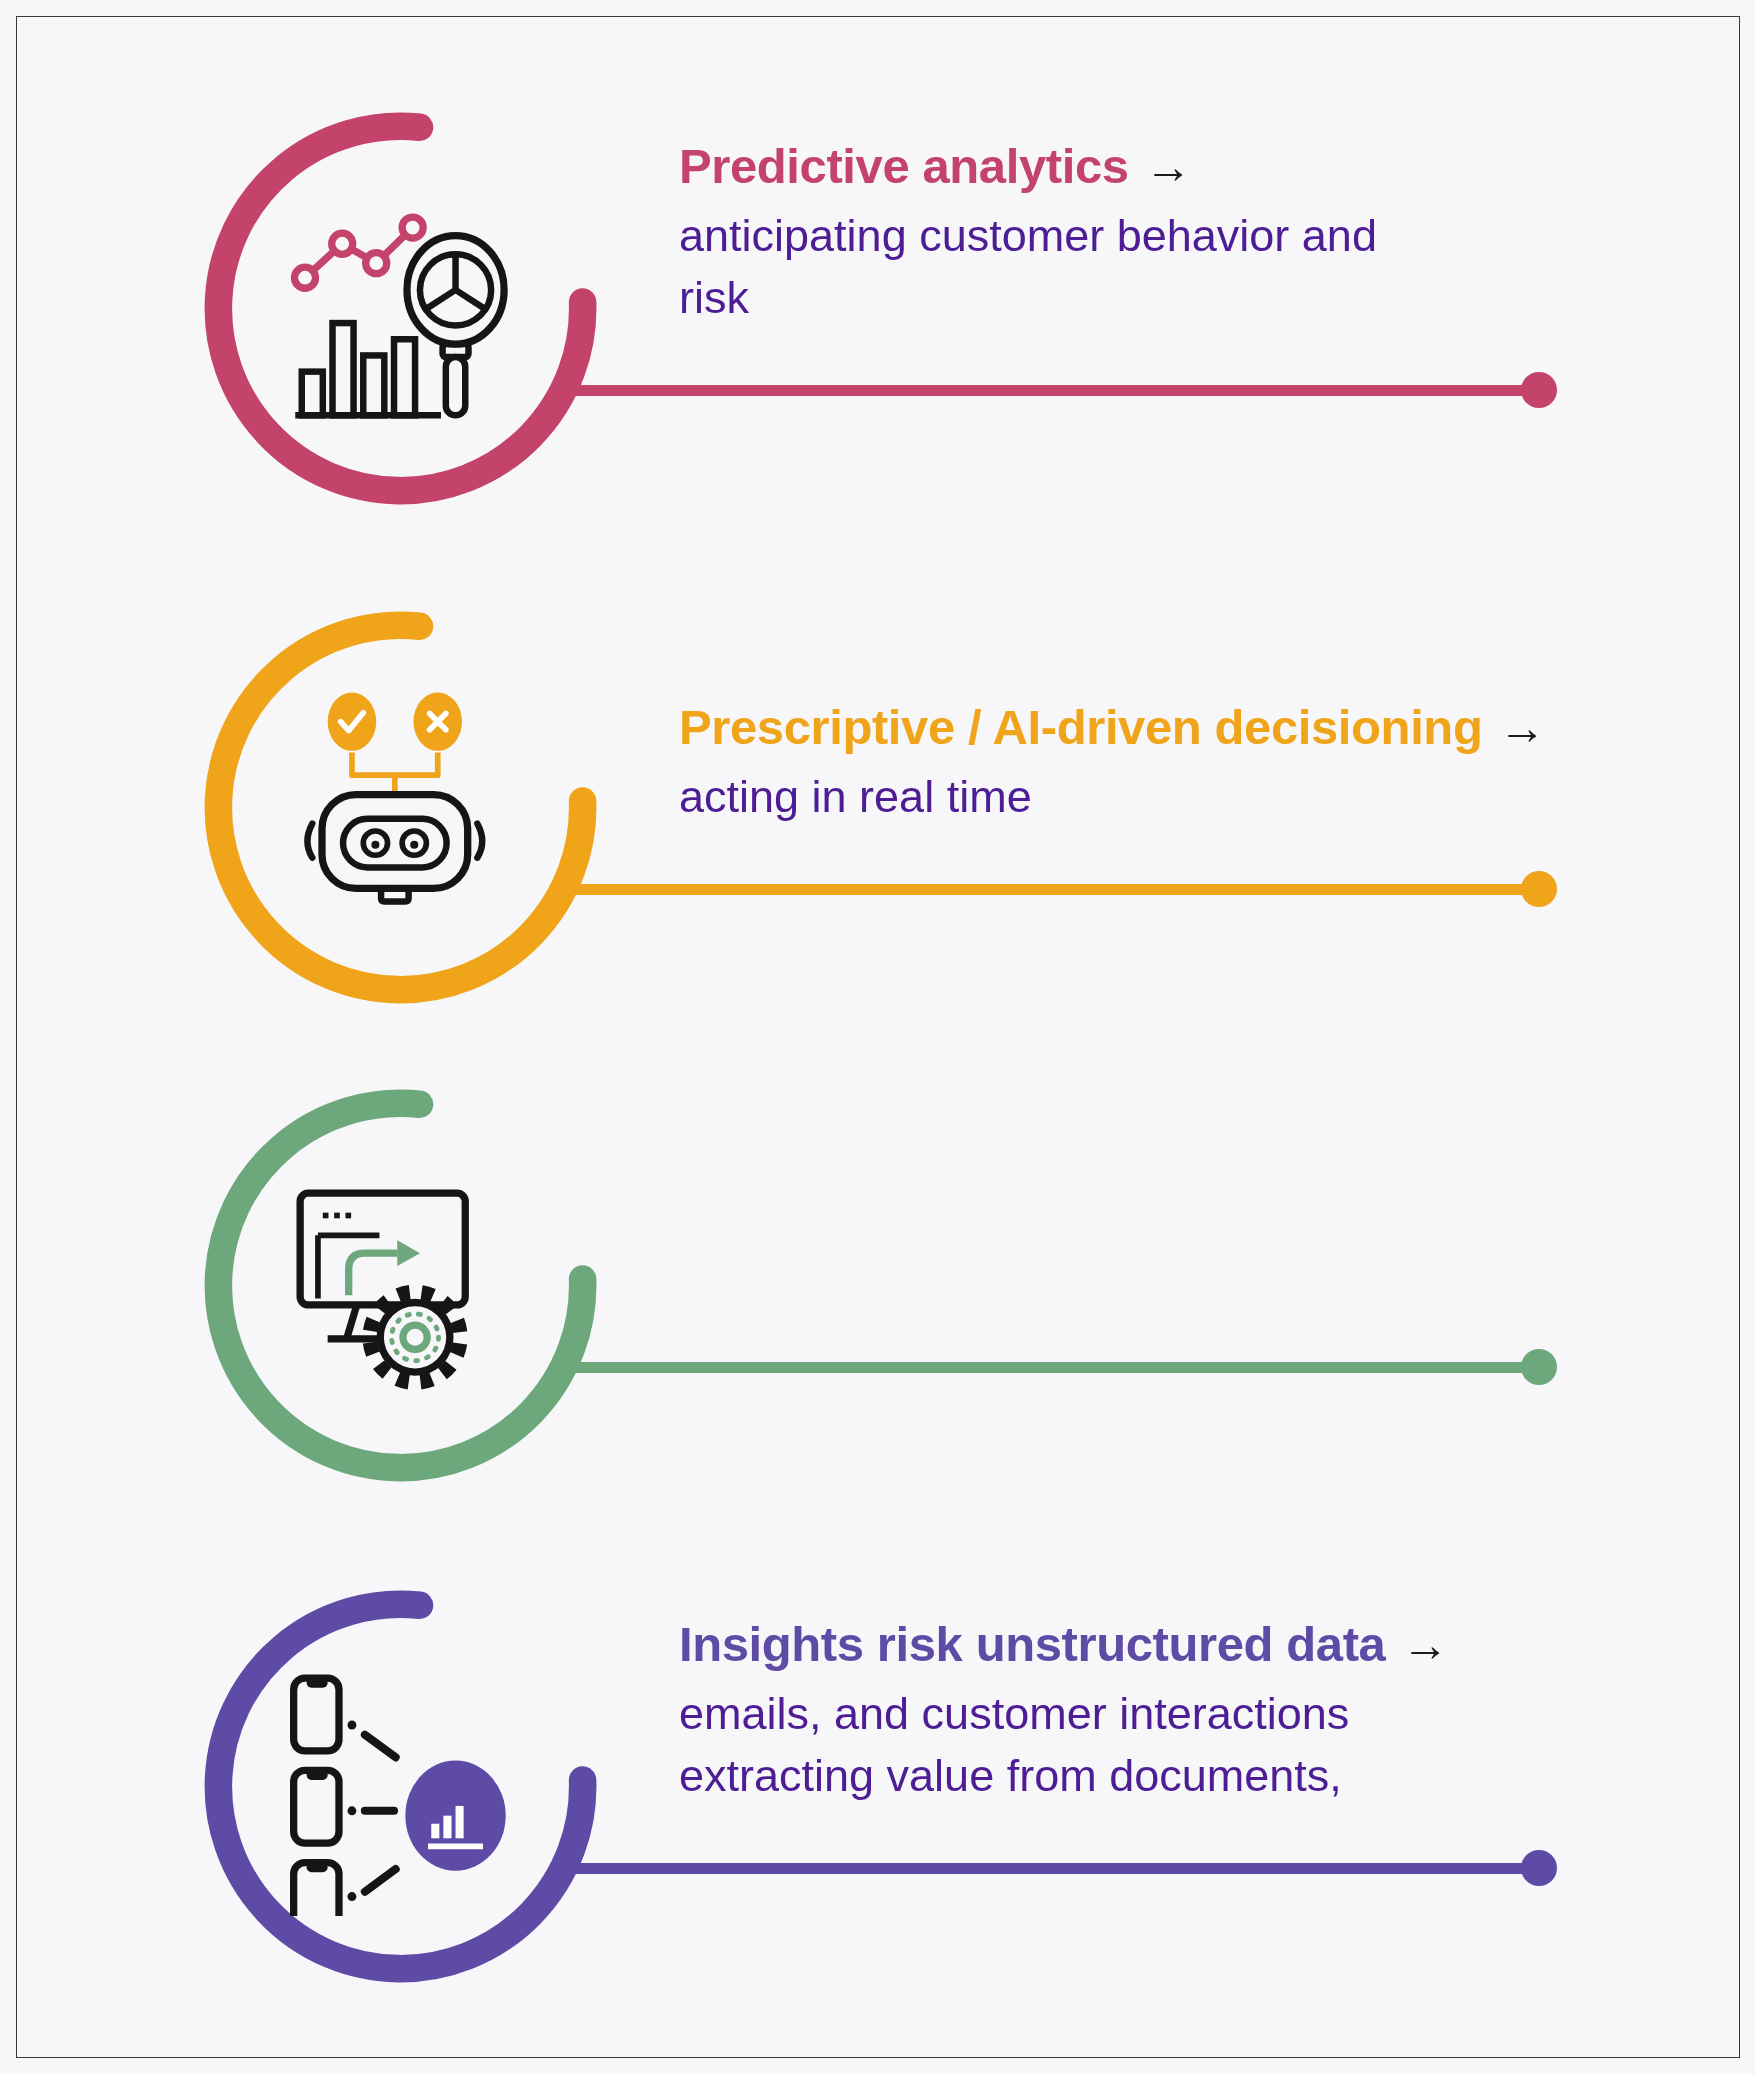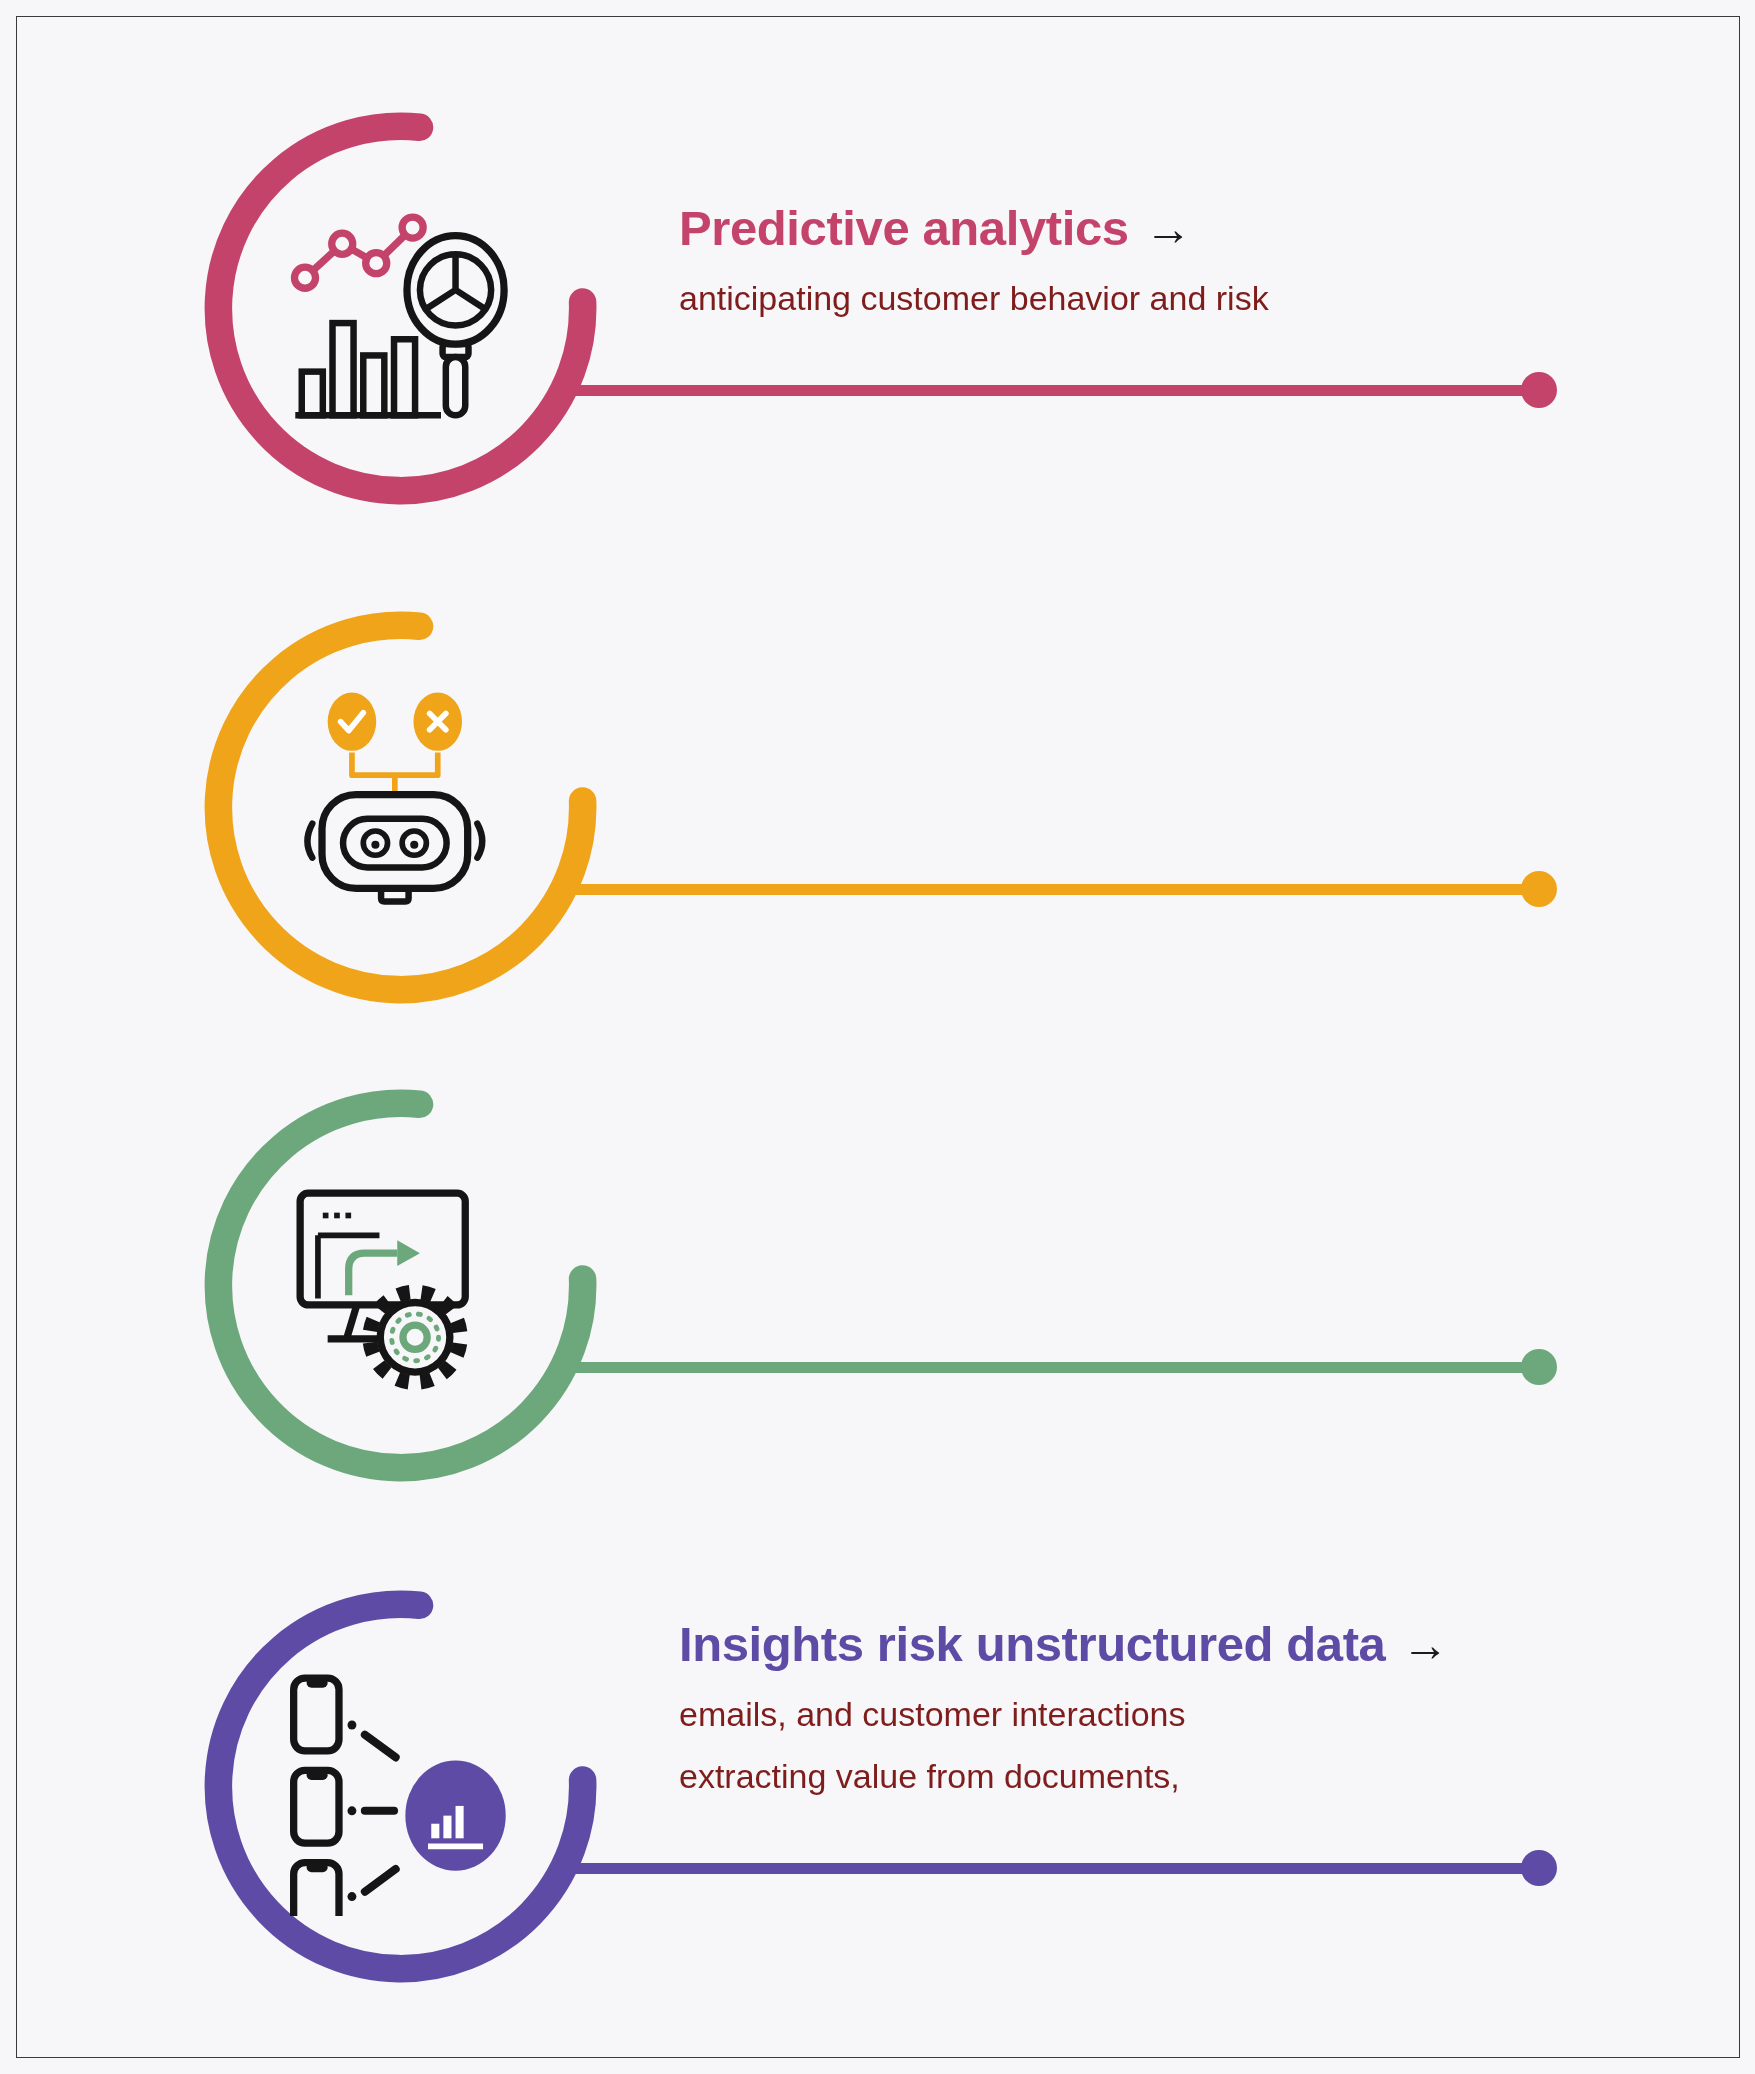--- a/index.html
+++ b/index.html
@@ -7,21 +7,21 @@
   .canvas{position:relative;width:1756px;height:2074px;background:#f7f6f8;overflow:hidden;}
   .frame{position:absolute;left:16px;top:16px;right:16px;bottom:16px;border:1.6px solid #3a3a3a;pointer-events:none;}
   .item{position:absolute;left:0;width:1416px;height:494px;}
   .arc-svg{position:absolute;left:190px;top:36px;width:421px;height:421px;}
   .icon-svg{position:absolute;left:271px;top:117px;width:259px;height:259px;}
   .connector{position:absolute;left:575px;top:323px;width:964px;height:10.5px;}
   .dot{position:absolute;left:1521px;top:310px;width:36px;height:36px;border-radius:50%;}
   .textblock{position:absolute;left:679px;bottom:227px;}
   .title{margin:0 0 8px 0;font-size:49px;line-height:60px;font-weight:700;letter-spacing:-0.4px;white-space:nowrap;}
   .arrow{margin-left:16px;font-weight:400;color:#1c1c1c;font-size:47px;}
-  .desc{margin:0;font-size:34px;line-height:62px;font-weight:400;color:#7f1d1d;}
+  .desc{margin:0;font-size:45px;line-height:62px;font-weight:400;color:#4c1d95;}
   .desc span{display:block;}
   .ink{stroke:#151515;}
 </style>
 </head>
 <body>
 
 <div class="canvas" style="background: rgb(247, 246, 248);">
   <div class="frame" style="border-color: rgb(58, 58, 58);"></div>
 
   <section class="item" style="top:62px">
@@ -82,20 +82,29 @@
         <rect x="89" y="174" width="128" height="60" rx="30" stroke-width="8"></rect>
         <circle cx="129" cy="204" r="15" stroke-width="7"></circle>
         <circle cx="177" cy="204" r="15" stroke-width="7"></circle>
         <path d="M136 260 v12 q0 4 4 4 h26 q4 0 4 -4 v-12" stroke-width="8" stroke-linecap="round"></path>
       </g>
       <circle cx="129" cy="206" r="5" fill="#151515"></circle>
       <circle cx="177" cy="206" r="5" fill="#151515"></circle>
     </svg>
     <div class="connector" style="background: rgb(240, 164, 25);"></div>
     <div class="dot" style="background: rgb(240, 164, 25);"></div>
+    <div class="textblock">
+      <h2 class="title">
+        <span style="color: rgb(240, 164, 25);">Prescriptive / AI-driven decisioning</span><span class="arrow">→</span>
+      </h2>
+      <p class="desc">
+        <span>acting in real time</span>
+        <span></span>
+      </p>
+    </div>
   </section>
 
   <section class="item" style="top:1039px">
     <svg class="arc-svg" viewBox="0 0 520 520">
       <path d="M283.5 36.2 A225 225 0 1 0 484.9 252.1" fill="none" stroke-width="34" stroke-linecap="round" stroke="#6ca87c"></path>
     </svg>
     <svg class="icon-svg" viewBox="0 0 320 320">
       <g class="ink" fill="none">
         <rect x="36" y="46" width="204" height="138" rx="10" stroke-width="9"></rect>
         <path d="M58 98 H134 M58 98 V176" stroke-width="7"></path>

